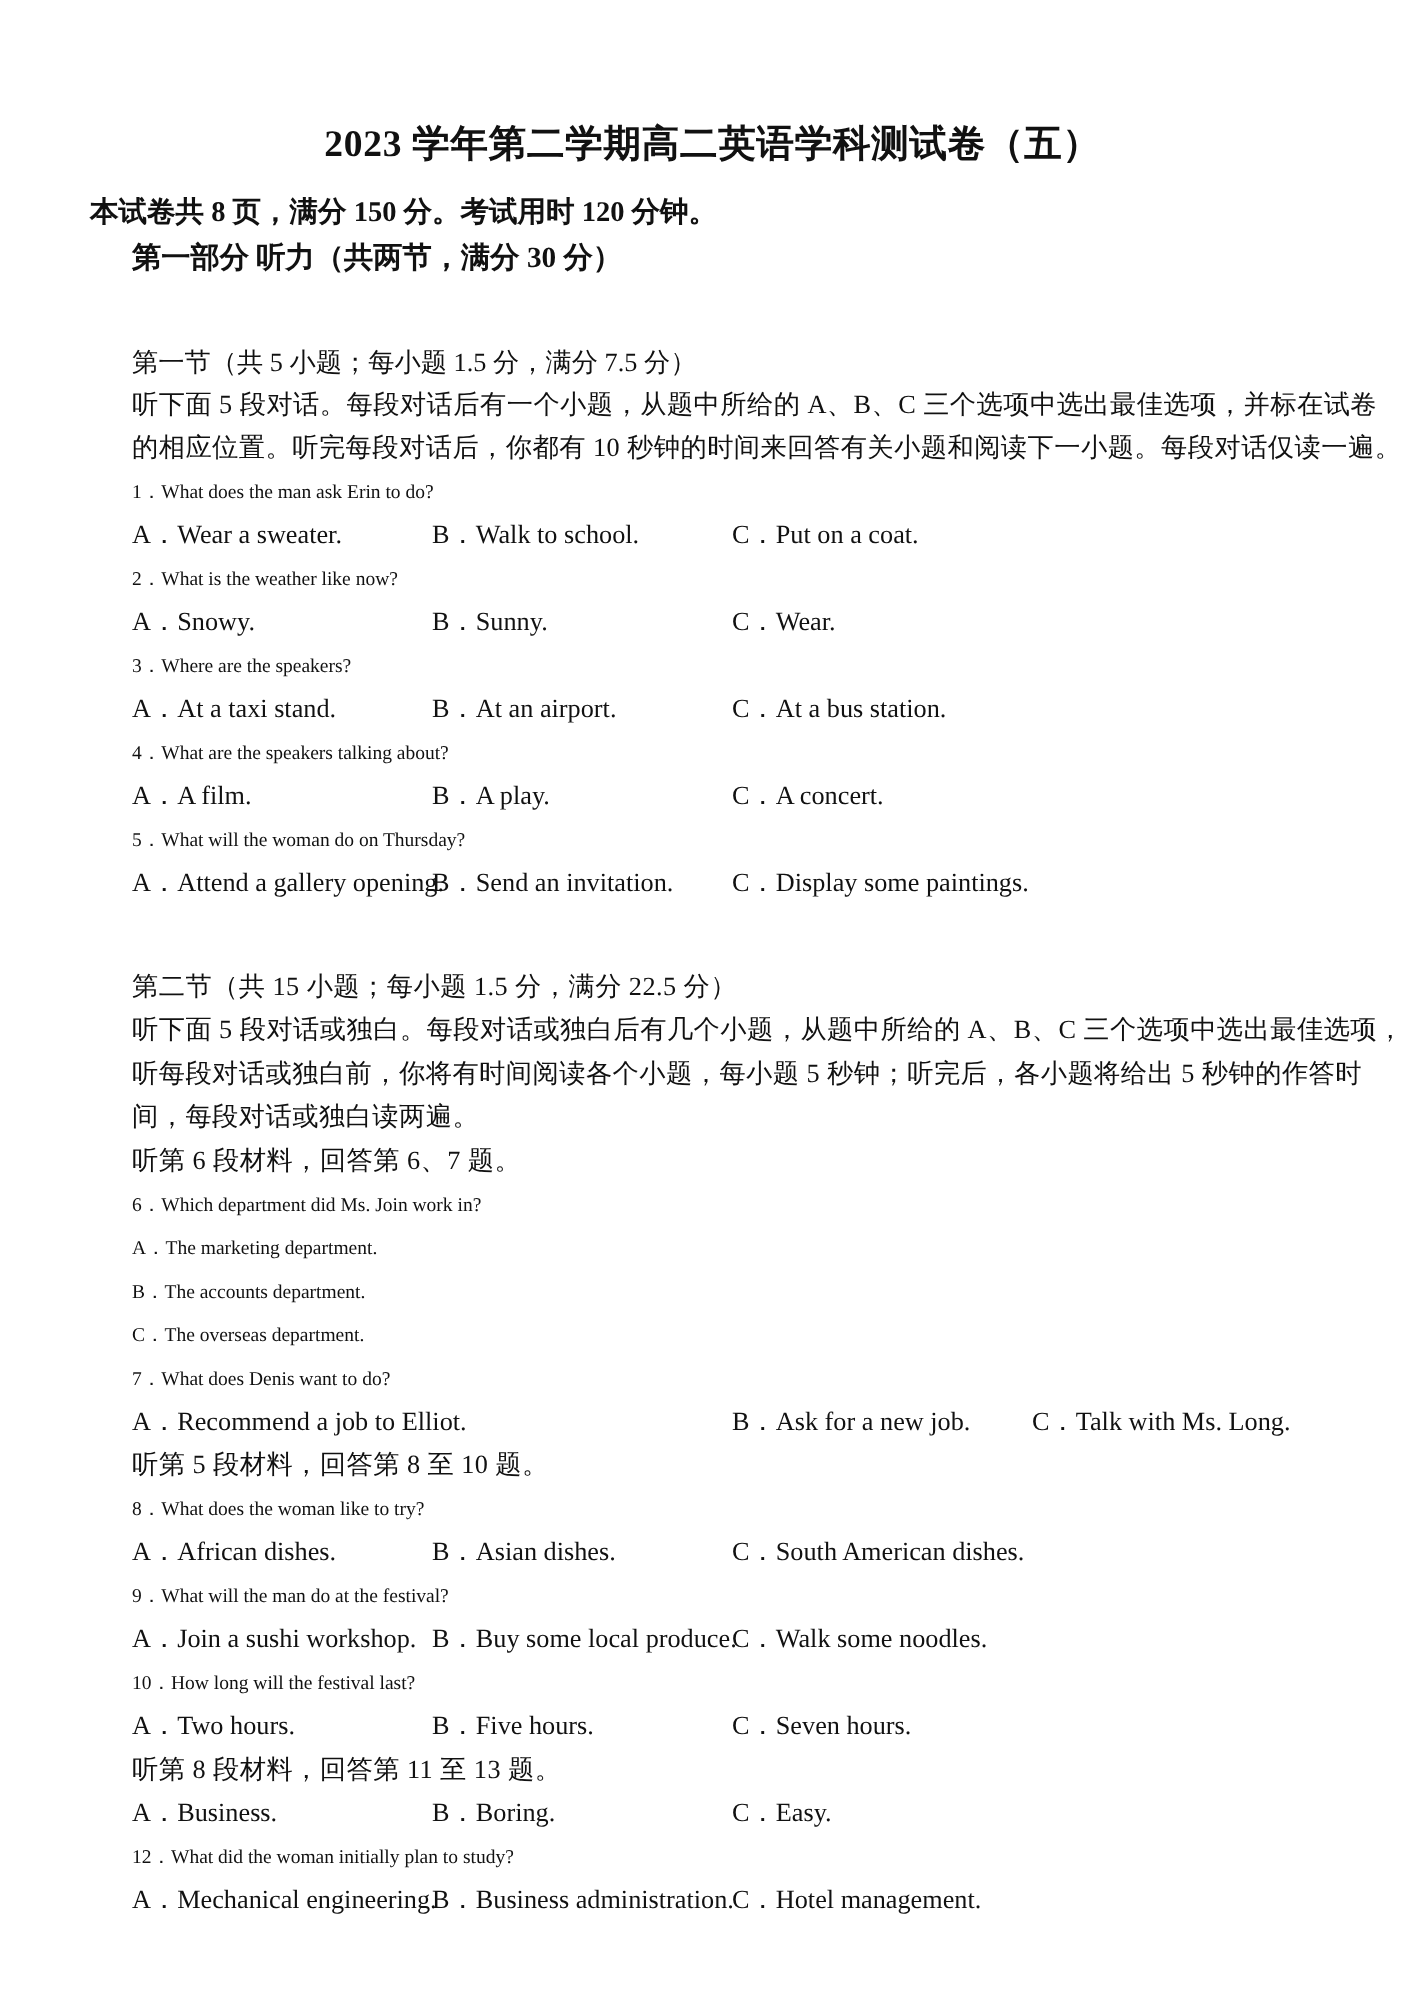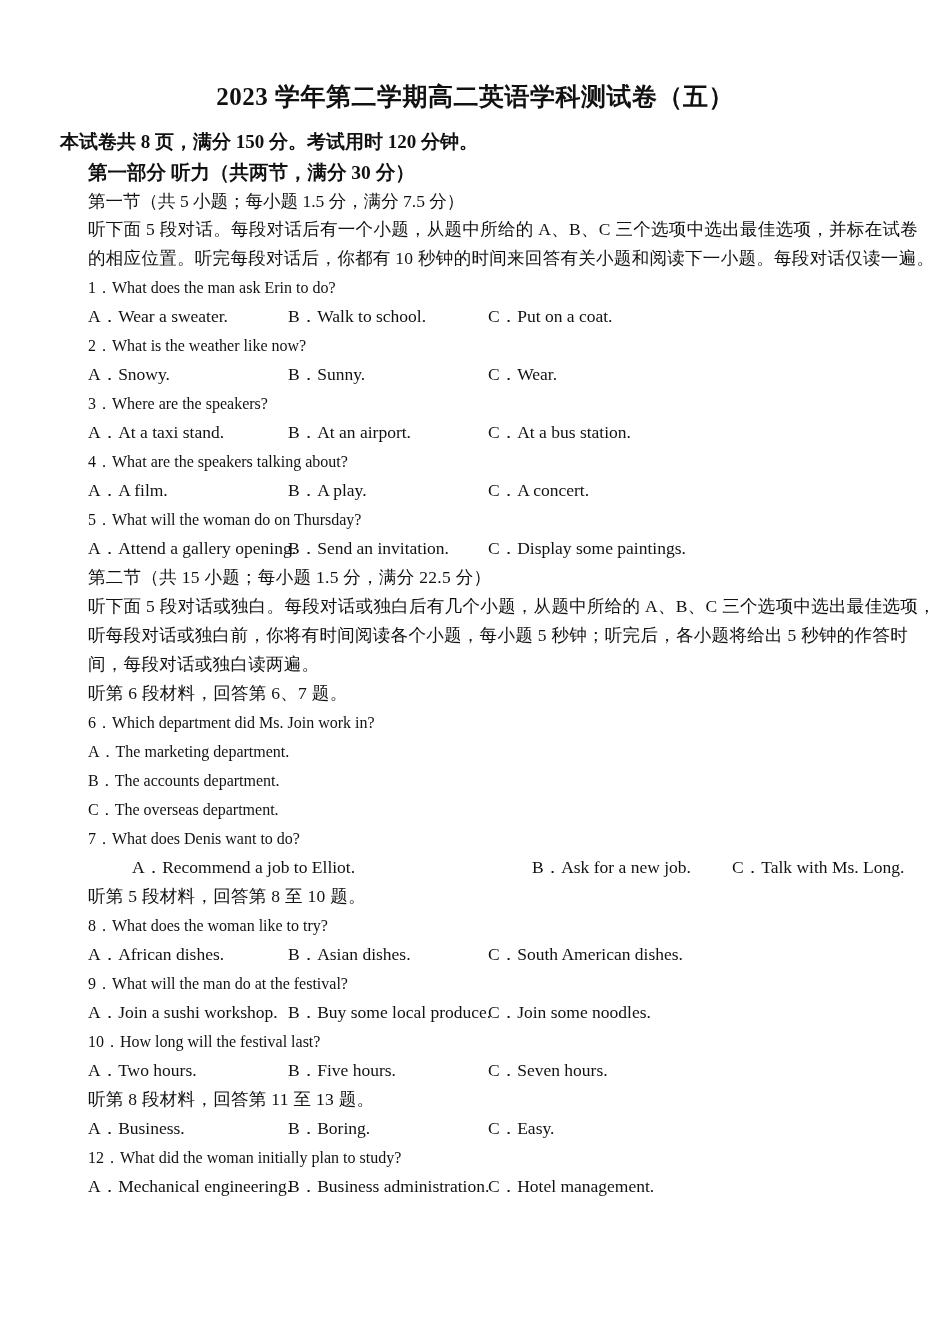--- a/index.html
+++ b/index.html
@@ -37,43 +37,43 @@
     font-weight: bold;
     font-size: 19.5px;
     line-height: 28px;
     margin-top: 5px;
     white-space: nowrap;
   }
   .sub-heading {
     font-size: 17.5px;
     line-height: 28px;
     white-space: nowrap;
+    margin-top: 40px;
   }
   .cn-line {
     font-size: 17.5px;
     line-height: 29px;
     letter-spacing: 0.3px;
     white-space: nowrap;
   }
   .line {
-    font-size: 16px;
+    font-size: 13px;
     line-height: 29px;
     white-space: nowrap;
   }
   .q-num { display: inline; }
   .q-text { display: inline; }
   .opts {
     display: grid;
     grid-template-columns: 200px 200px 1fr;
     font-size: 17.5px;
     line-height: 29px;
   }
   .opts.wide-a {
     grid-template-columns: 400px 200px 1fr;
-    margin-left: 44px;
   }
   .opt { white-space: nowrap; }
 </style>
 </head>
 <body>
 
 <div class="page">
 
   <div class="doc-title">2023 学年第二学期高二英语学科测试卷（五）</div>
   <div class="doc-subtitle">本试卷共 8 页，满分 150 分。考试用时 120 分钟。</div>
@@ -143,21 +143,21 @@
   <div class="opts">
     <span class="opt">A．African dishes.</span>
     <span class="opt">B．Asian dishes.</span>
     <span class="opt">C．South American dishes.</span>
   </div>
 
   <div class="line"><span class="q-num">9．</span><span class="q-text">What will the man do at the festival?</span></div>
   <div class="opts">
     <span class="opt">A．Join a sushi workshop.</span>
     <span class="opt">B．Buy some local produce.</span>
-    <span class="opt">C．Join some noodles.</span>
+    <span class="opt">C．Walk some noodles.</span>
   </div>
 
   <div class="line"><span class="q-num">10．</span><span class="q-text">How long will the festival last?</span></div>
   <div class="opts">
     <span class="opt">A．Two hours.</span>
     <span class="opt">B．Five hours.</span>
     <span class="opt">C．Seven hours.</span>
   </div>
 
   <div class="cn-line">听第 8 段材料，回答第 11 至 13 题。</div>

